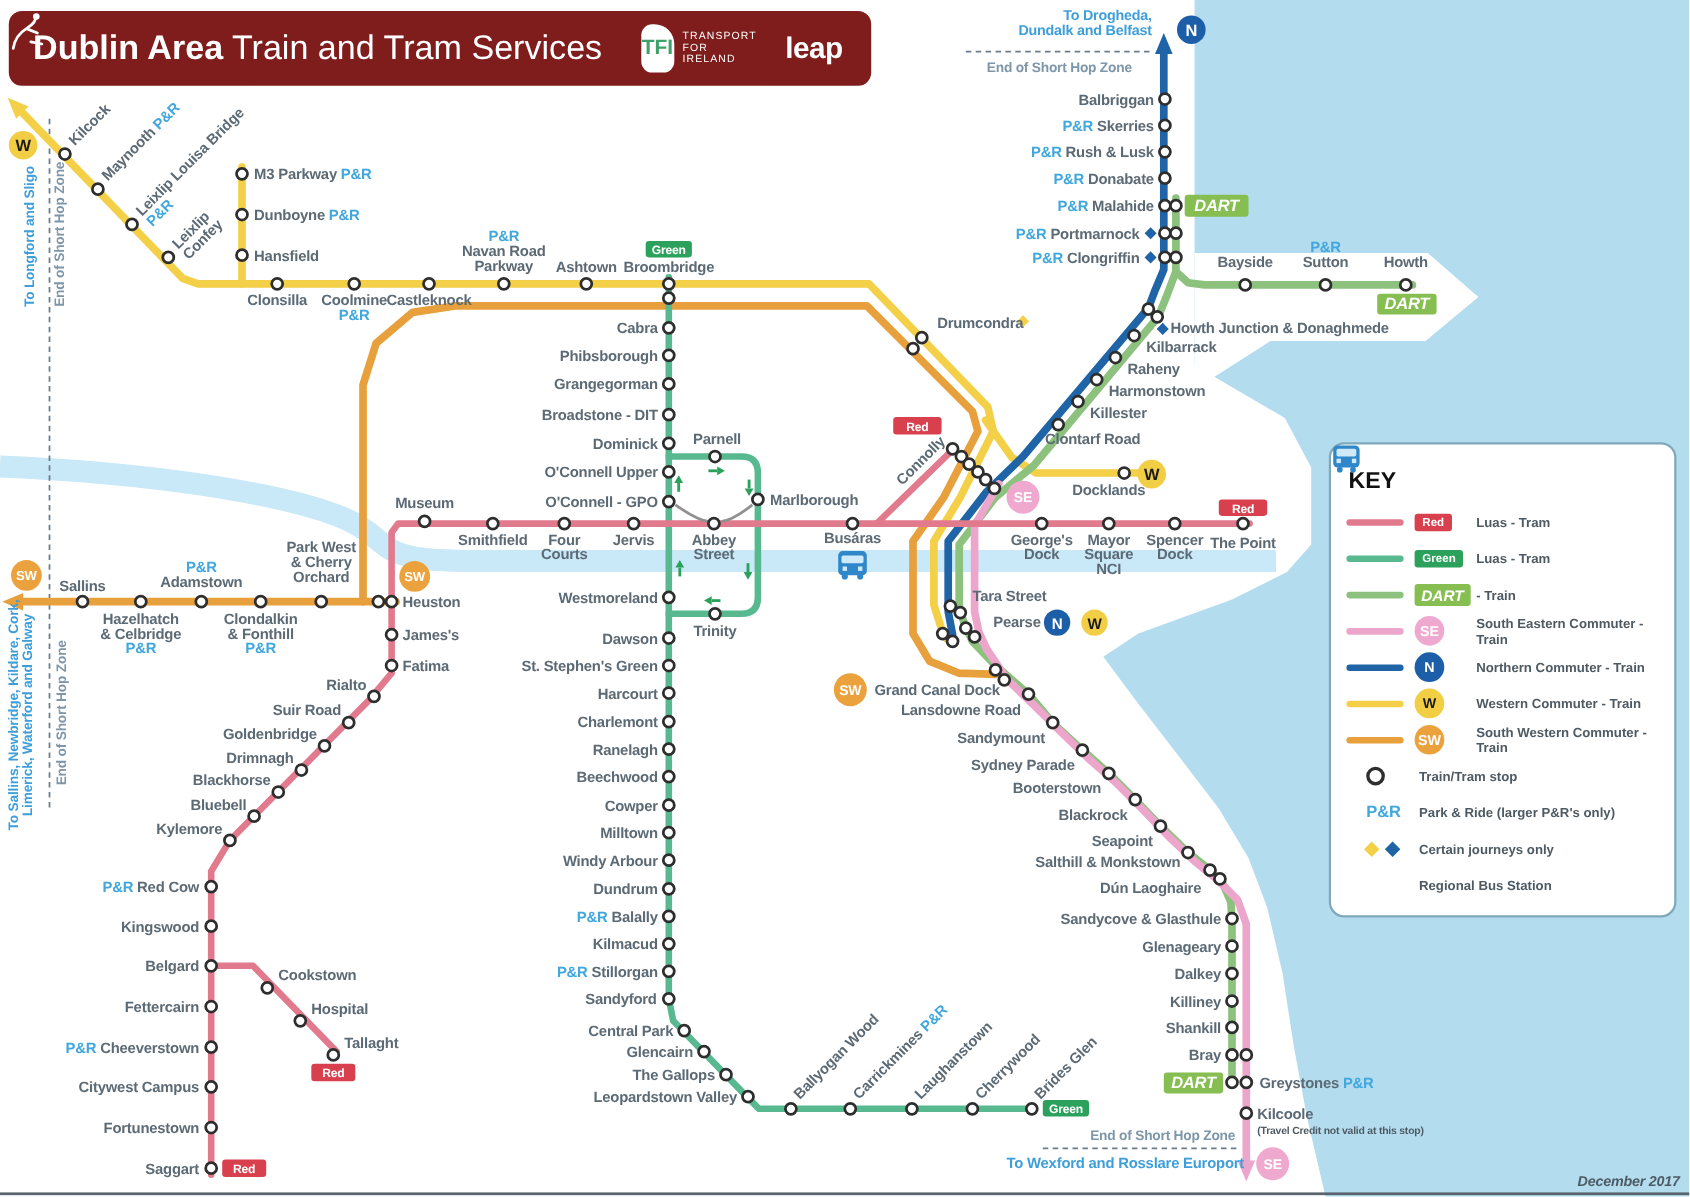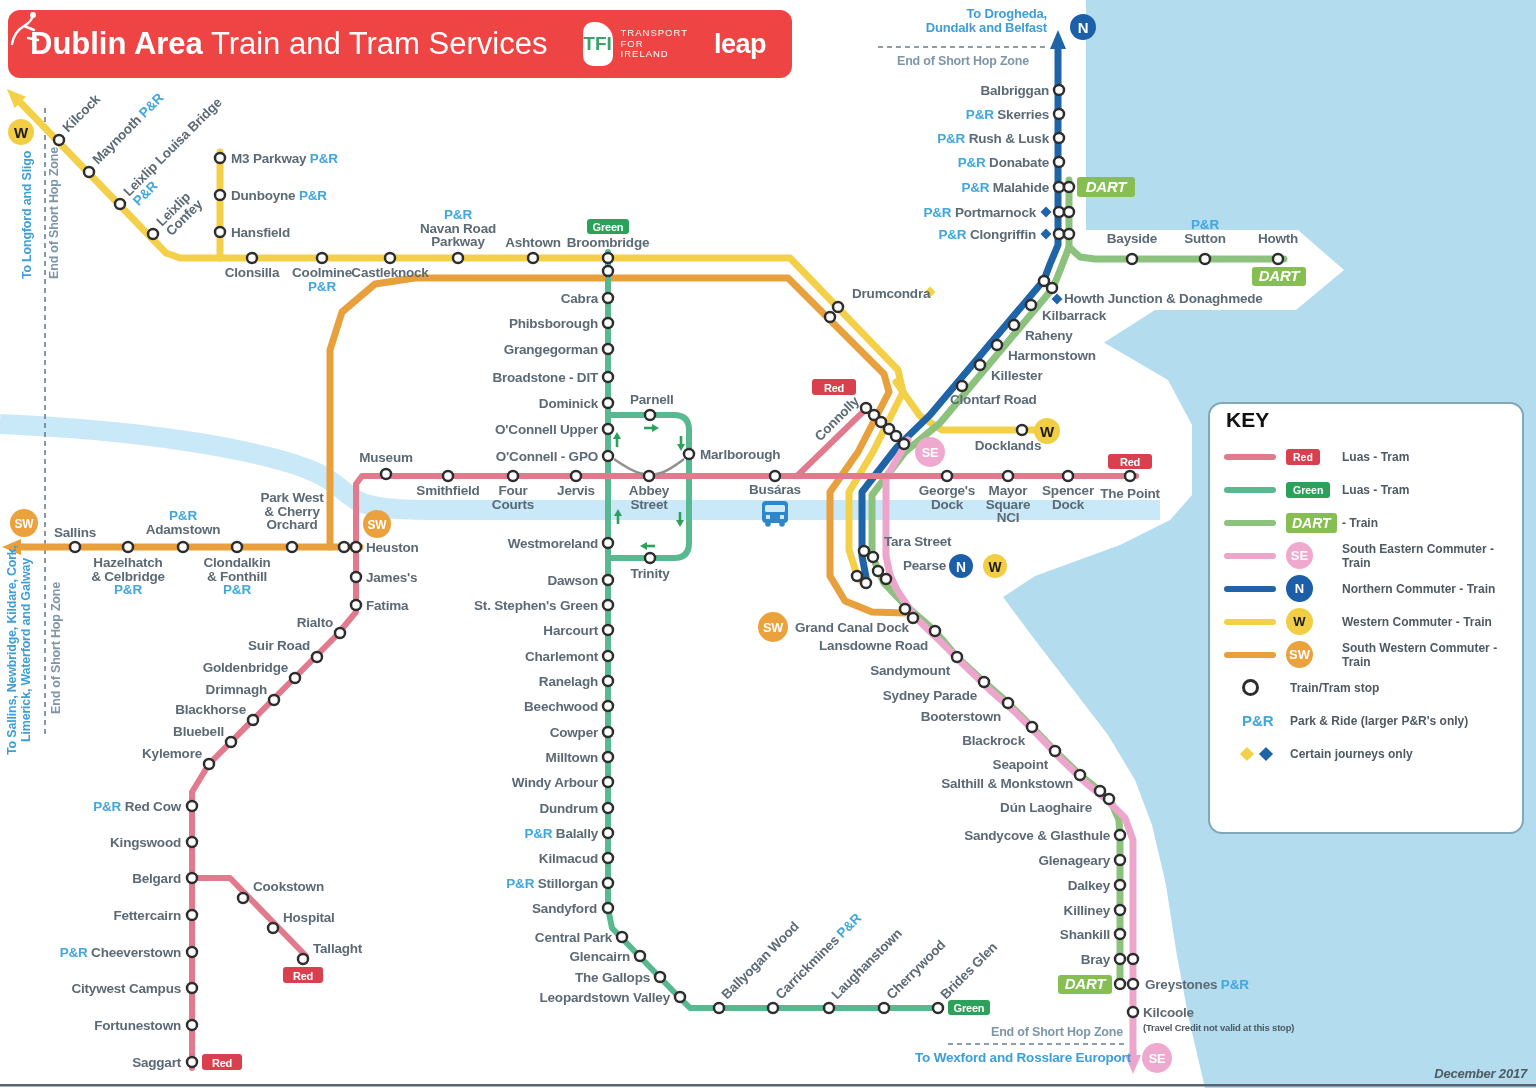--- a/index.html
+++ b/index.html
@@ -1,32 +1,32 @@
 <!DOCTYPE html>
 <html><head>
 <meta charset="utf-8">
 <style>
   html,body{margin:0;padding:0;background:#fff;}
   .stage{position:relative;width:1536px;height:1088px;background:#fff;overflow:hidden;
          font-family:"Liberation Sans",sans-serif;}
   svg{position:absolute;left:0;top:0;}
   svg text{font-family:"Liberation Sans",sans-serif;letter-spacing:-0.2px;}
-  .header{position:absolute;left:8px;top:10px;width:784px;height:68px;background:#ef4444;
+  .header{position:absolute;left:8px;top:10px;width:784px;height:68px;background:#7f1d1d;
           border-radius:12px;display:flex;align-items:center;padding:0 22px;box-sizing:border-box;}
   .header .title{font-size:31px;color:#fff;white-space:nowrap;}
   .header .title b{font-weight:800;}
   .header .title span{font-weight:500;}
   .tfi-group{margin-left:auto;display:flex;align-items:center;gap:8px;}
   .tfi-box{width:30px;height:44px;background:#fff;border-radius:10px 18px 10px 10px;display:flex;
            align-items:center;justify-content:center;color:#3EA16C;font-weight:800;font-size:19px;}
   .tfi-text{color:#fff;font-size:9.5px;font-weight:400;line-height:10.5px;letter-spacing:1px;}
   .leap-group{display:flex;align-items:flex-end;margin-left:26px;margin-right:4px;justify-content:flex-end;}
   .leap-word{color:#fff;font-size:27px;font-weight:700;letter-spacing:-0.5px;line-height:24px;}
   .key{position:absolute;background:#fff;border:2px solid #7FA9BA;border-radius:14px;
-       box-sizing:border-box;padding:2px 14px;}
+       box-sizing:border-box;padding:20px 14px;}
   .key-title{font-size:21px;font-weight:800;color:#111;margin:2px 0 8px 2px;}
   .key-row{display:flex;align-items:center;height:33px;}
   .key-swatch{width:52px;height:6px;border-radius:3px;flex:0 0 52px;margin-right:10px;}
   .key-mid{flex:0 0 56px;display:flex;align-items:center;justify-content:flex-start;}
   .key-iconcol{flex:0 0 66px;display:flex;align-items:center;justify-content:flex-start;padding-left:18px;box-sizing:border-box;}
   .key-badge{color:#fff;font-weight:700;font-size:10.5px;padding:2px 7px;border-radius:3px;}
   .key-badge.big{font-size:14px;font-style:italic;font-weight:800;padding:2px 6px;}
   .key-circle{width:27px;height:27px;border-radius:50%;display:flex;align-items:center;justify-content:center;
               color:#fff;font-weight:800;font-size:13px;}
   .key-label{font-size:12px;font-weight:700;color:#4E5A63;}
@@ -498,15 +498,28 @@
           </div>
           <div class="key-label">Park &amp; Ride (larger P&amp;R's only)</div>
         </div>
         <div class="key-row">
           <div class="key-iconcol">
             <span class="key-diamond" style="background: rgb(244, 208, 72);"></span>
             <span class="key-diamond" style="background: rgb(31, 100, 166);"></span>
           </div>
           <div class="key-label">Certain journeys only</div>
         </div>
+        <div class="key-row">
+          <div class="key-iconcol">
+            <svg width="28" height="26" viewBox="0 0 28 26">
+              <rect x="2" y="1" width="24" height="20" rx="4" fill="#2F87C9"></rect>
+              <rect x="5" y="4" width="18" height="7" rx="1.5" fill="#CDE9FA"></rect>
+              <rect x="5" y="13" width="4" height="4" fill="#CDE9FA"></rect>
+              <rect x="19" y="13" width="4" height="4" fill="#CDE9FA"></rect>
+              <circle cx="8" cy="23" r="2.6" fill="#2F87C9"></circle>
+              <circle cx="20" cy="23" r="2.6" fill="#2F87C9"></circle>
+            </svg>
+          </div>
+          <div class="key-label">Regional Bus Station</div>
+        </div>
       </div>
   </div>
 </div>
 
 </body></html>

